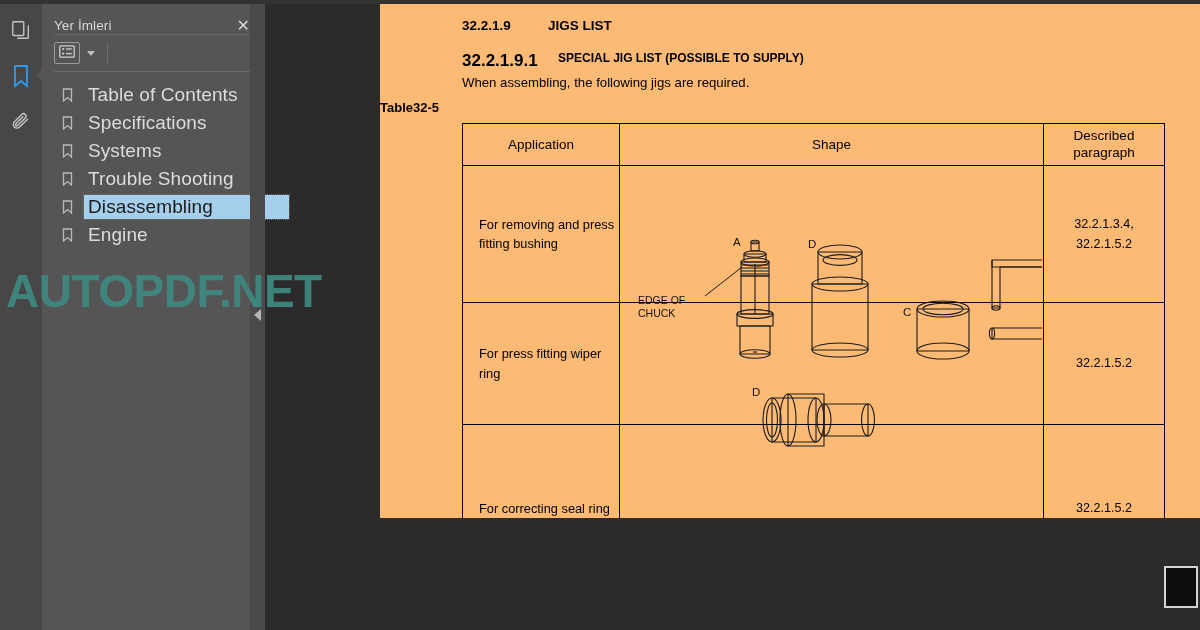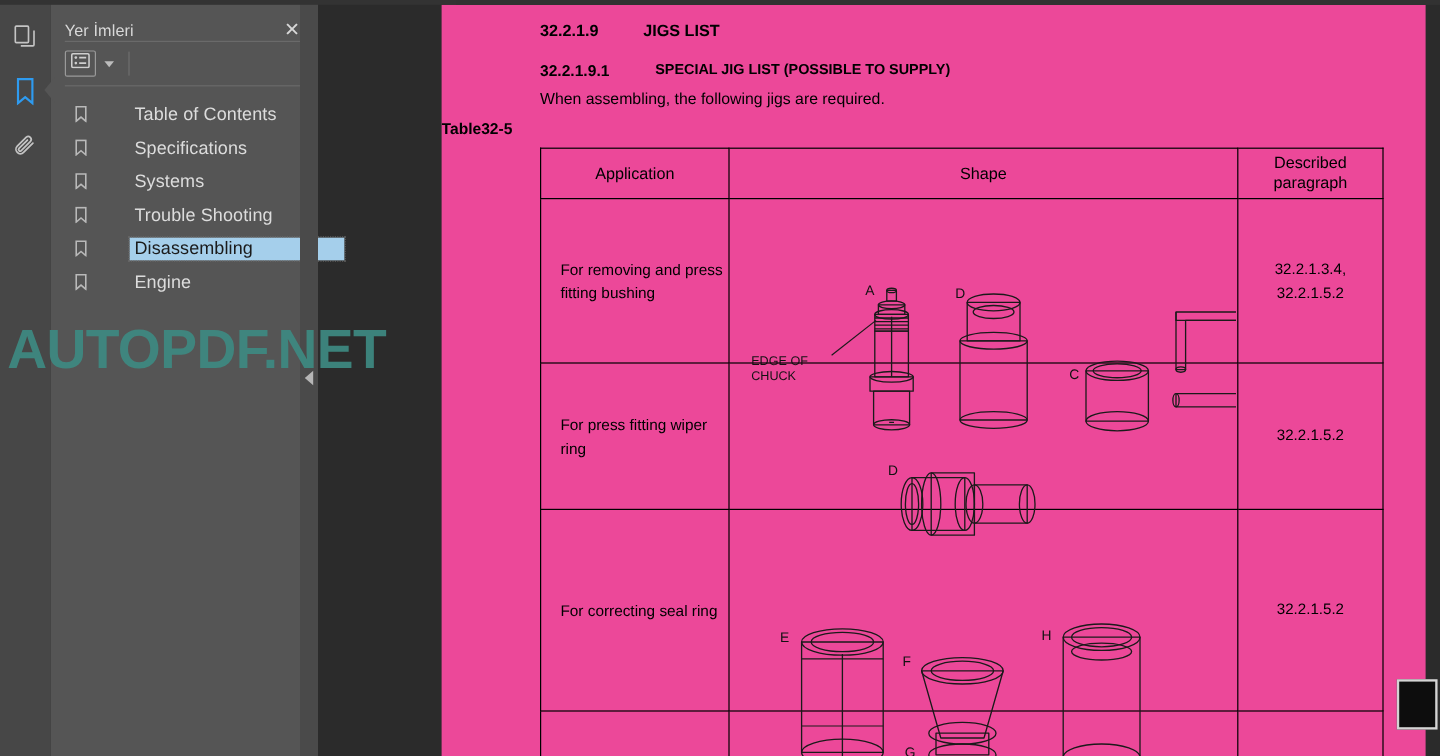--- a/index.html
+++ b/index.html
@@ -60,21 +60,21 @@
     border-top:5px solid #bdbdbd;
   }
   .tb-sep { width:1px; height:20px; background:#6f6f6f; margin-left:8px; }
 
   .bm-list { padding-top:9px; }
   .bm-item {
     display:flex; align-items:center; height:28px; padding-left:20px; cursor:pointer;
   }
   .bm-ico { width:22px; flex:0 0 22px; display:flex; align-items:center; }
   .bm-label {
-    color:#dcdcdc; font-size:15px; padding:1px 4px; letter-spacing:.1px; white-space:nowrap;margin-left:24px;
+    color:#dcdcdc; font-size:19px; padding:1px 4px; letter-spacing:.1px; white-space:nowrap;
   }
   .bm-item.selected .bm-label {
     background:#a5cfeb; color:#1b1b1b; outline:1px dotted #6f6f6f; outline-offset:0px;
     padding-right:76px;
   }
 
   
   .viewer-dark {
     position:absolute; left:265px; top:0; width:935px; height:630px;
     background:#2b2b2b; z-index:5;
@@ -85,31 +85,31 @@
     cursor:pointer;
   }
   .collapse-tri {
     width:0; height:0;
     border-top:6px solid transparent; border-bottom:6px solid transparent;
     border-right:7px solid #b6b6b6;
   }
 
   
   .page {
-    position:absolute; left:368px; top:4px; width:820px; height:626px;
-    background:#ec4899; z-index:8; overflow:hidden;
+    position:absolute; left:380px; top:4px; width:820px; height:514px;
+    background:#fdba74; z-index:8; overflow:hidden;
   }
   .page-inner { position:relative; width:100%; height:100%; font-family:"Liberation Sans", sans-serif; color:#000; }
 
   .hd-row { position:absolute; display:flex; }
   .h1 { top:14px; left:82px; }
   .h1 .num { font-size:13.5px; font-weight:bold; width:86px; }
   .h1 .txt { font-size:13.5px; font-weight:bold; }
   .h2 { top:47px; left:82px; }
-  .h2 .num { font-size:13px; font-weight:bold; width:96px; }
+  .h2 .num { font-size:17px; font-weight:bold; width:96px; }
   .h2 .txt { font-size:12px; font-weight:bold; }
   .body-line { position:absolute; top:71px; left:82px; font-size:13.2px; }
 
   .table-caption {
     position:absolute; top:96px; left:0; width:784px; text-align:left;
     font-size:13px; font-weight:bold;
   }
 
   
   table.jigs {

